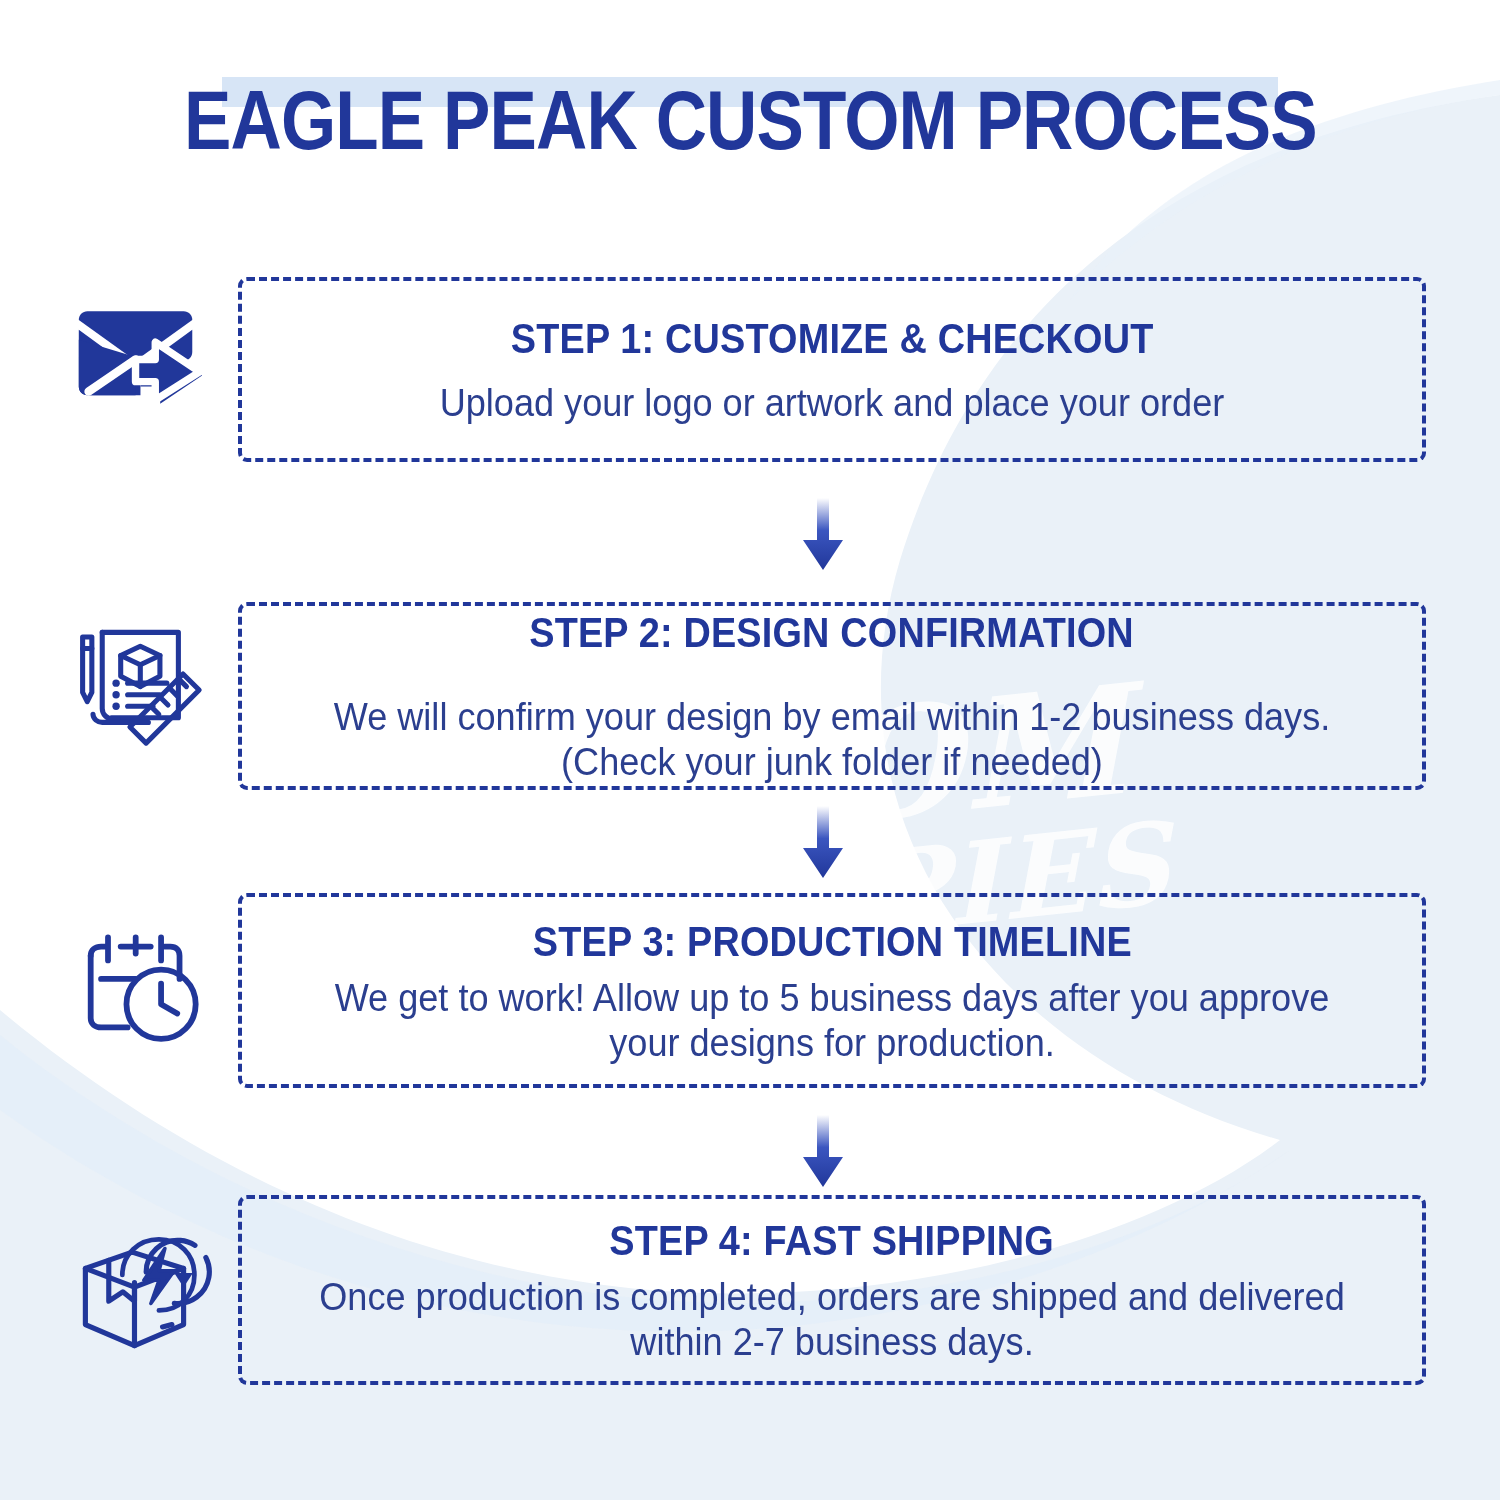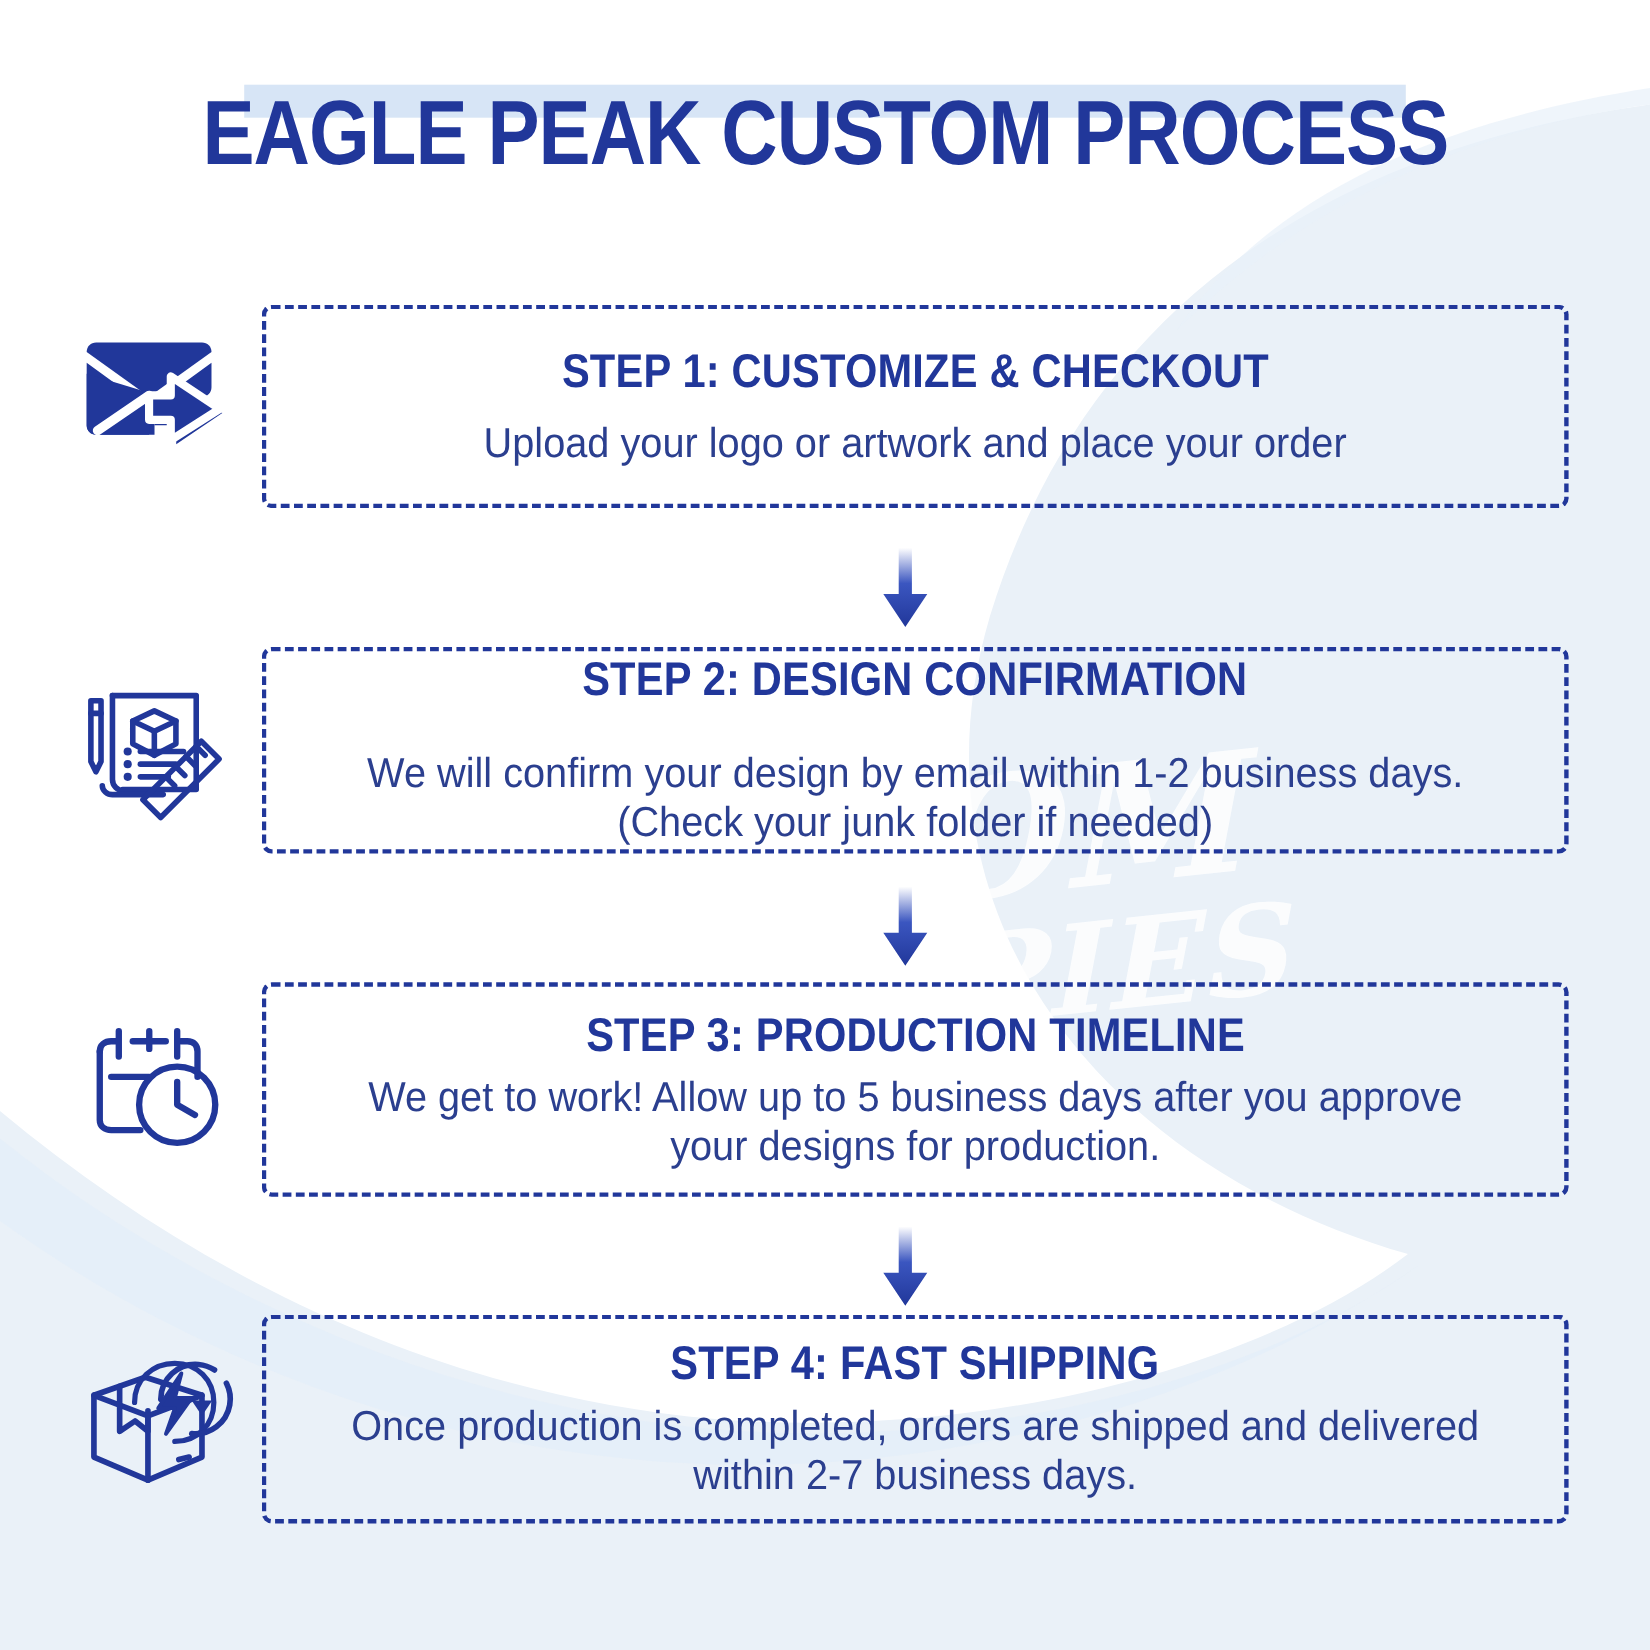--- a/index.html
+++ b/index.html
@@ -200,21 +200,21 @@
         <circle cx="46" cy="86" r="3.2" fill="#21379a" stroke="none"></circle>
         <path d="M56 66 L90 66"></path>
         <path d="M56 76 L84 76"></path>
         <path d="M56 86 L78 86"></path>
         <path d="M17 26 L25 26 L25 74 L21 82 L17 74 Z"></path>
         <path d="M17 36 L25 36"></path>
         <path d="M104 58 L118 72 L72 118 L58 104 Z"></path>
         <path d="M100 62 L107 69 M92 70 L99 77 M84 78 L91 85 M76 86 L83 93"></path>
       </svg>
     </div>
-    <div class="step-box two-line" style="top:0px;height:188px;gap:28px;">
+    <div class="step-box two-line" style="top:14px;height:188px;gap:28px;">
       <div class="step-heading">STEP 2: DESIGN CONFIRMATION</div>
       <div class="step-desc">We will confirm your design by email within 1-2 business days. (Check your junk folder if needed)</div>
     </div>
   </div>
 
   <div class="flow-arrow" style="top:806px;height:74px;">
     <svg width="44" height="74" viewBox="0 0 44 74" xmlns="http://www.w3.org/2000/svg">
       <defs>
         <linearGradient id="ag2" x1="0" y1="0" x2="0" y2="1">
           <stop offset="0" stop-color="#ffffff"></stop>

